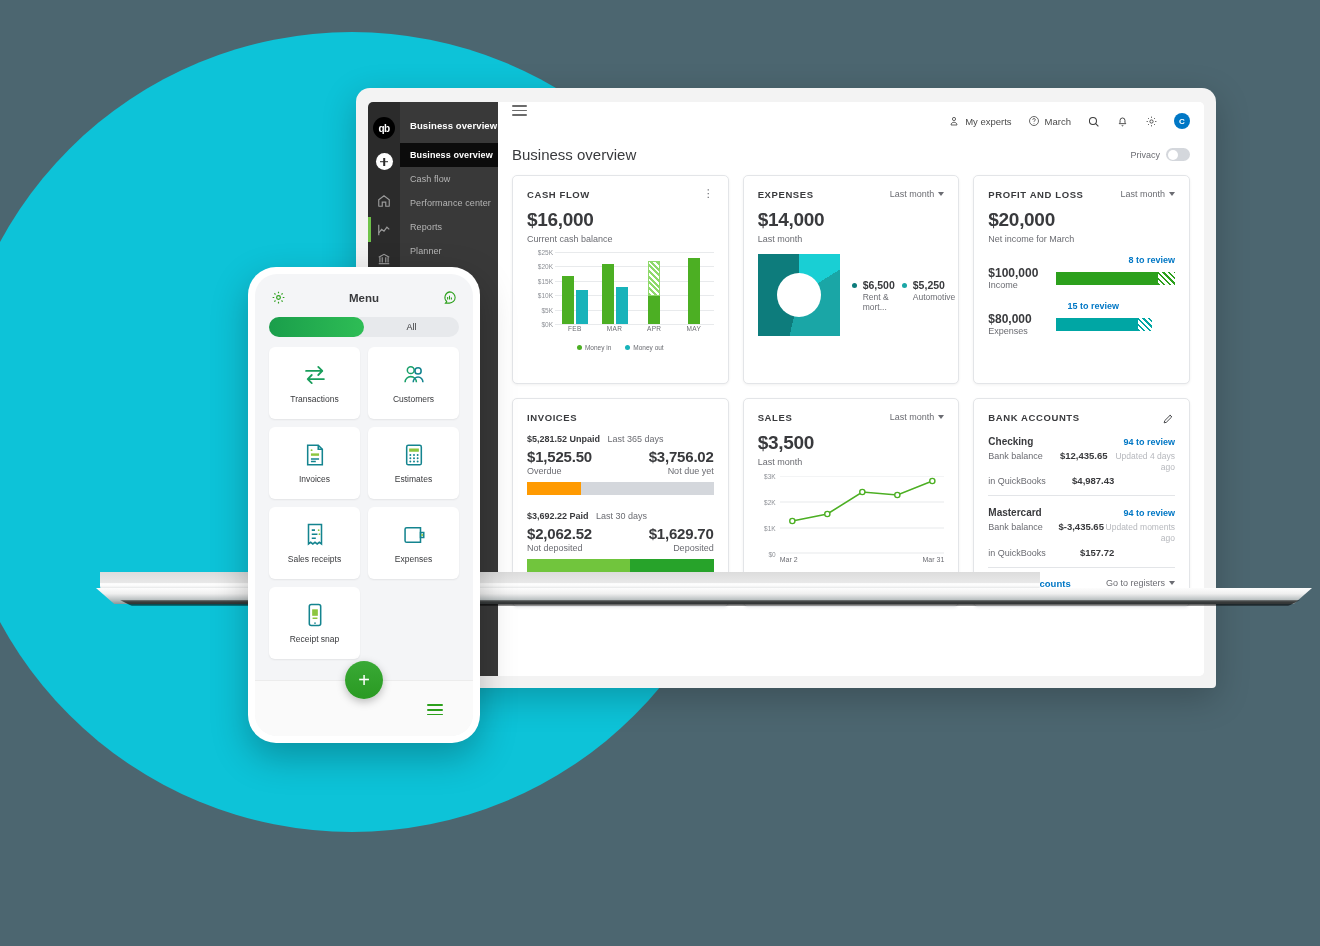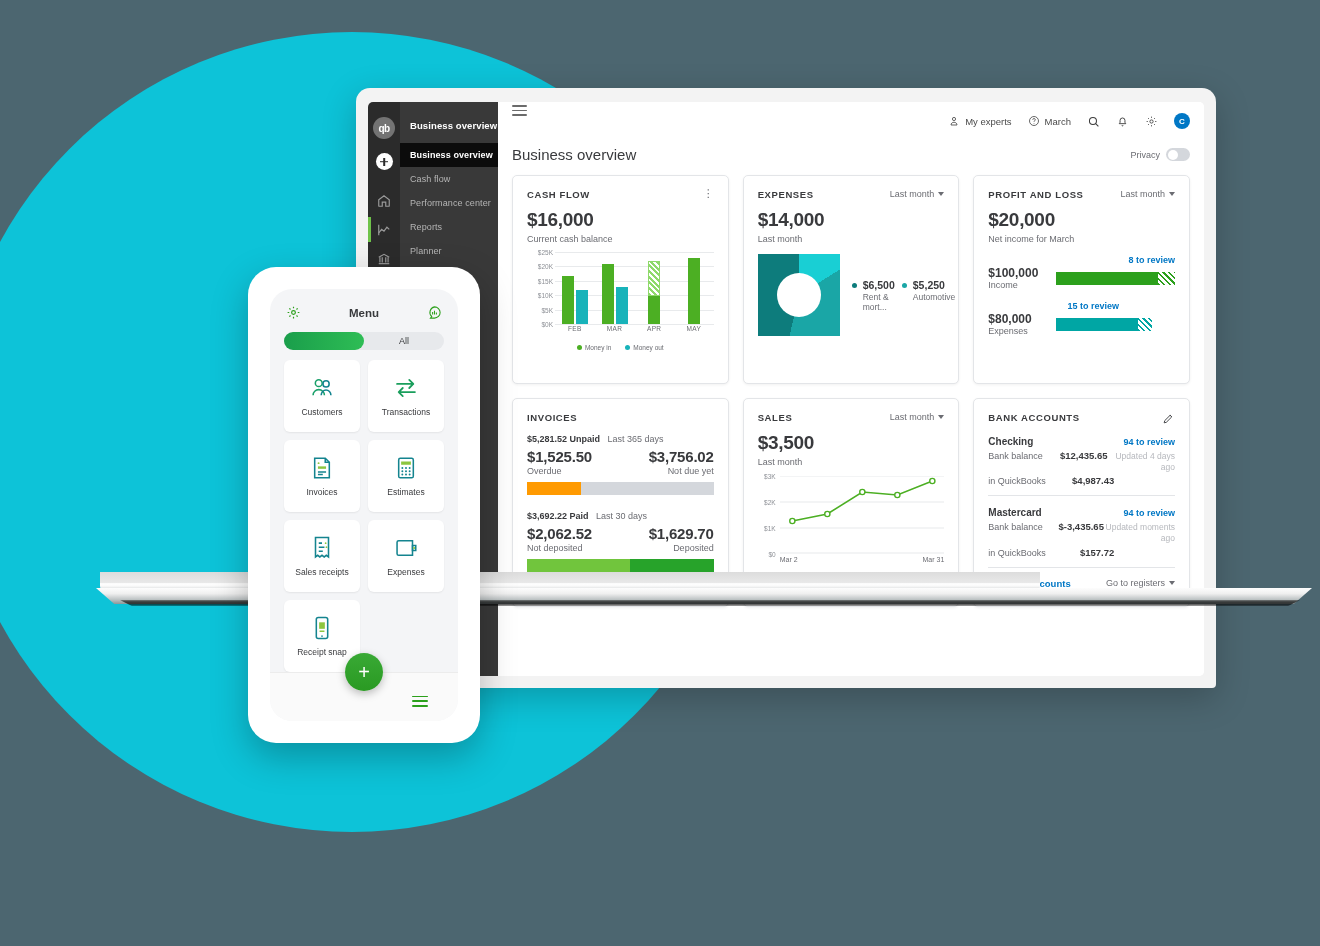--- a/index.html
+++ b/index.html
@@ -54,21 +54,21 @@
     width: 1180px; height: 6px;
     background: rgba(0,0,0,.65);
     filter: blur(1px);
     clip-path: polygon(0 0, 100% 0, 99% 100%, 1% 100%);
   }
 
   
   .qb-railcol { width: 32px; background: #2b2b2b; flex: 0 0 32px; padding-top: 8px; }
   .qb-rail-logo {
     width: 22px; height: 22px; border-radius: 50%;
-    background: #737373; margin: 7px auto 14px auto;
+    background: #000000; margin: 7px auto 14px auto;
     color: #fff; font-size: 10px; font-weight: bold;
     display: flex; align-items: center; justify-content: center;
     letter-spacing: -.5px;
   }
   .qb-rail-add {
     width: 17px; height: 17px; border-radius: 50%; background: #fff;
     margin: 0 auto 16px auto; position: relative;
   }
   .qb-rail-add::before, .qb-rail-add::after {
     content:""; position:absolute; background:#2b2b2b; left:50%; top:50%;
@@ -219,21 +219,21 @@
   .ba-hr { height:1px; background:#e3e5e8; margin:9px 0 0 0; }
   .ba-foot { display:flex; align-items:center; margin-top:10px; }
   .ba-connect { font-size:9.5px; font-weight:bold; color:#0077c5; }
   .ba-registers { margin-left:auto; font-size:9px; color:#6b6c72; display:flex; align-items:center; gap:4px; }
 
   
   .phone {
     position:absolute; left:248px; top:267px; width:232px; height:476px;
     background:#ffffff; border-radius:28px;
     box-shadow: 0 14px 36px rgba(0,0,0,.26);
-    padding:22px;
+    padding:7px;
   }
   .phone-screen {
     width:100%; height:100%; background:#f4f5f7; border-radius:22px; overflow:hidden;
     position:relative; display:flex; flex-direction:column;
   }
   .ph-head { display:flex; align-items:center; padding:16px 16px 8px 16px; }
   .ph-title { font-size:11.5px; font-weight:bold; color:#393a3d; margin:0 auto; }
   .ph-icon svg { width:15px; height:15px; display:block; }
   .ph-tabs {
     margin: 4px 14px 0 14px; height:20px; border-radius:10px; background:#e7e9ec;
@@ -682,34 +682,34 @@
     </div>
 
     <div class="ph-tabs">
       <div class="ph-tab-pill"></div>
       <div class="ph-tab"></div>
       <div class="ph-tab">All</div>
     </div>
 
     <div class="ph-grid">
       <div class="ph-tile">
+        <svg viewBox="0 0 32 32" fill="none" stroke="#1a9e5c" stroke-width="2.2" stroke-linecap="round" stroke-linejoin="round">
+          <path d="M5 11h20M20 6l5 5-5 5" stroke="#1a9e5c"></path>
+          <path d="M27 21H7M12 16l-5 5 5 5" stroke="#1a9e5c"></path>
+        </svg>
+        <div class="ph-tile-lbl">Transactions</div>
+      </div>
+      <div class="ph-tile">
         <svg viewBox="0 0 32 32" fill="none" stroke="#1aa06a" stroke-width="1.9">
           <circle cx="12" cy="10" r="4.2"></circle>
             <path d="M5 25c0-4 3.2-7 7-7s7 3 7 7"></path>
           <circle cx="21" cy="11" r="3.8" stroke="#14848f"></circle>
             <path d="M15 25c0-3.7 2.8-6.5 6-6.5s6 2.8 6 6.5" stroke="#14848f"></path>
         </svg>
         <div class="ph-tile-lbl">Customers</div>
-      </div>
-      <div class="ph-tile">
-        <svg viewBox="0 0 32 32" fill="none" stroke="#1a9e5c" stroke-width="2.2" stroke-linecap="round" stroke-linejoin="round">
-          <path d="M5 11h20M20 6l5 5-5 5" stroke="#1a9e5c"></path>
-          <path d="M27 21H7M12 16l-5 5 5 5" stroke="#1a9e5c"></path>
-        </svg>
-        <div class="ph-tile-lbl">Transactions</div>
       </div>
       <div class="ph-tile">
         <svg viewBox="0 0 32 32" fill="none" stroke="#14848f" stroke-width="1.9">
           <path d="M7 4h13l5 5v19H7z"></path>
             <path d="M20 4v5h5"></path>
           <rect x="11" y="14" width="10" height="3" fill="#8dc63f" stroke="none"></rect>
           <path d="M11 21h10M11 24h6" stroke="#14848f"></path>
           <circle cx="11.8" cy="10" r="1.2" fill="#8dc63f" stroke="none"></circle>
         </svg>
         <div class="ph-tile-lbl">Invoices</div>

